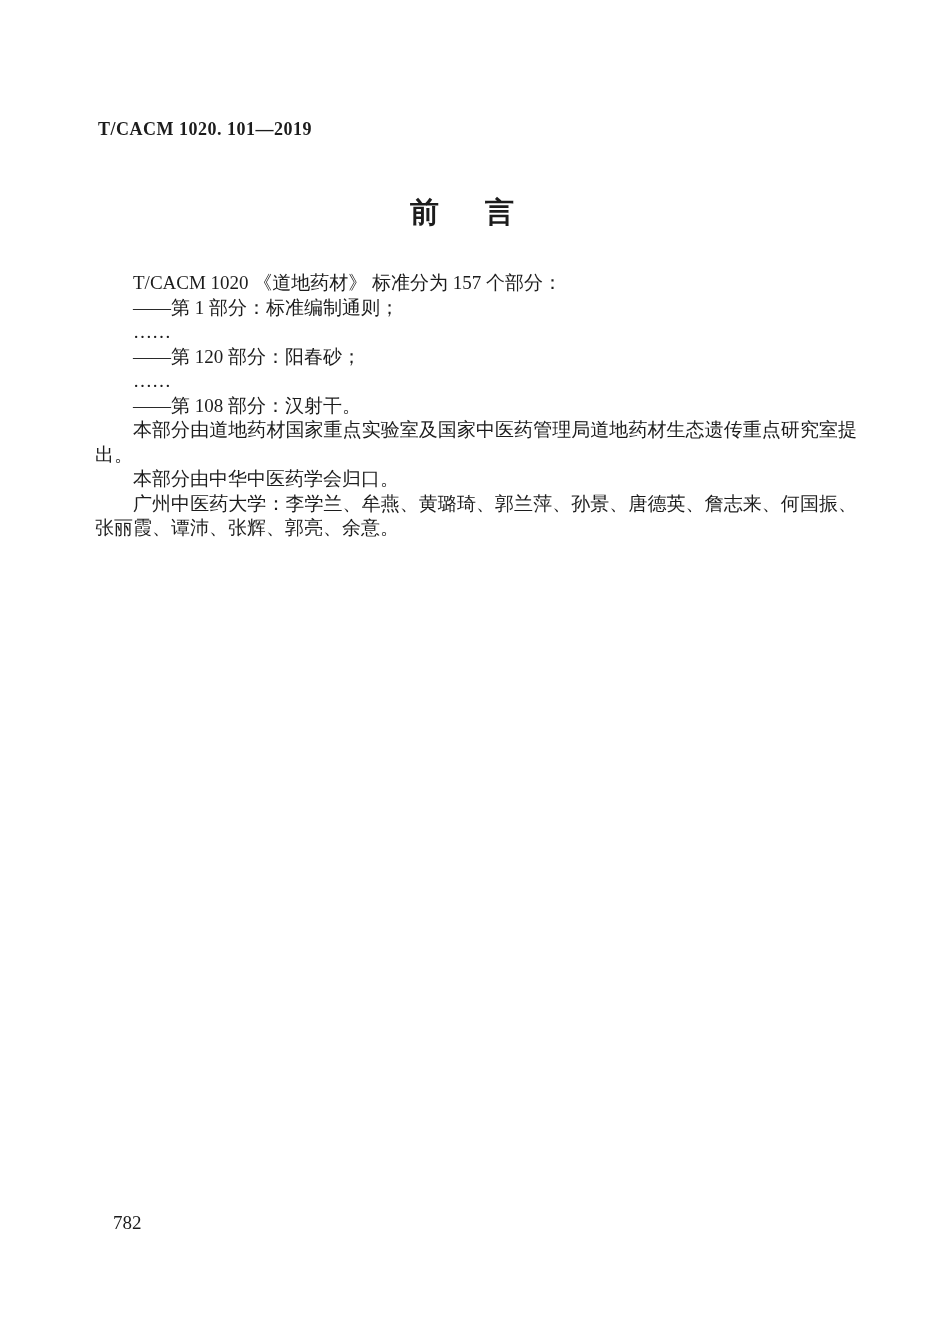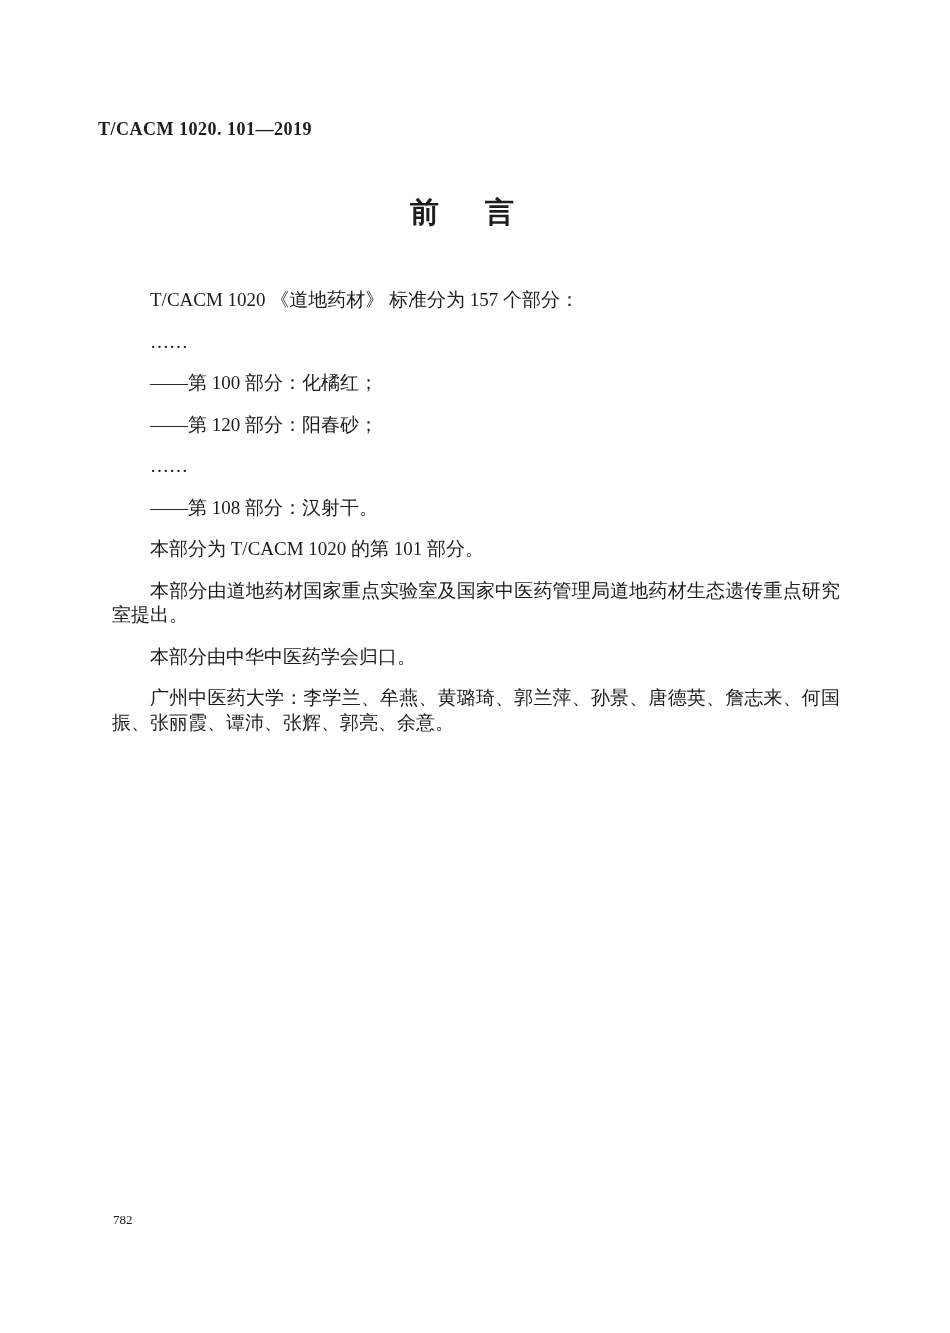--- a/index.html
+++ b/index.html
@@ -42,49 +42,48 @@
     position: absolute;
     left: 95px;
     top: 271px;
     width: 762px;
     font-size: 19px;
     line-height: 24.5px;
     text-align: justify;
   }
   .para {
     text-indent: 2em;
-    margin: 17px;
+    margin: 0;
   }
   .page-number {
     position: absolute;
     left: 113px;
     top: 1212px;
-    font-size: 13px;
+    font-size: 19px;
   }
 </style>
 </head>
 <body>
 
 <div class="page">
 
   <div class="doc-code">T/CACM 1020. 101—2019</div>
 
   <div class="doc-title">
     <span>前</span>
     <span>言</span>
   </div>
 
   <div class="body-text">
     <p class="para">T/CACM 1020 《道地药材》 标准分为 157 个部分：</p>
+    <p class="para">——第 1 部分：标准编制通则；</p>
     <p class="para">……</p>
-    <p class="para">——第 100 部分：化橘红；</p>
     <p class="para">——第 120 部分：阳春砂；</p>
     <p class="para">……</p>
     <p class="para">——第 108 部分：汉射干。</p>
-    <p class="para">本部分为 T/CACM 1020 的第 101 部分。</p>
     <p class="para">本部分由道地药材国家重点实验室及国家中医药管理局道地药材生态遗传重点研究室提出。</p>
     <p class="para">本部分由中华中医药学会归口。</p>
     <p class="para">广州中医药大学：李学兰、牟燕、黄璐琦、郭兰萍、孙景、唐德英、詹志来、何国振、张丽霞、谭沛、张辉、郭亮、余意。</p>
   </div>
 
   <div class="page-number">782</div>
 
 </div>
 
 </body></html>

